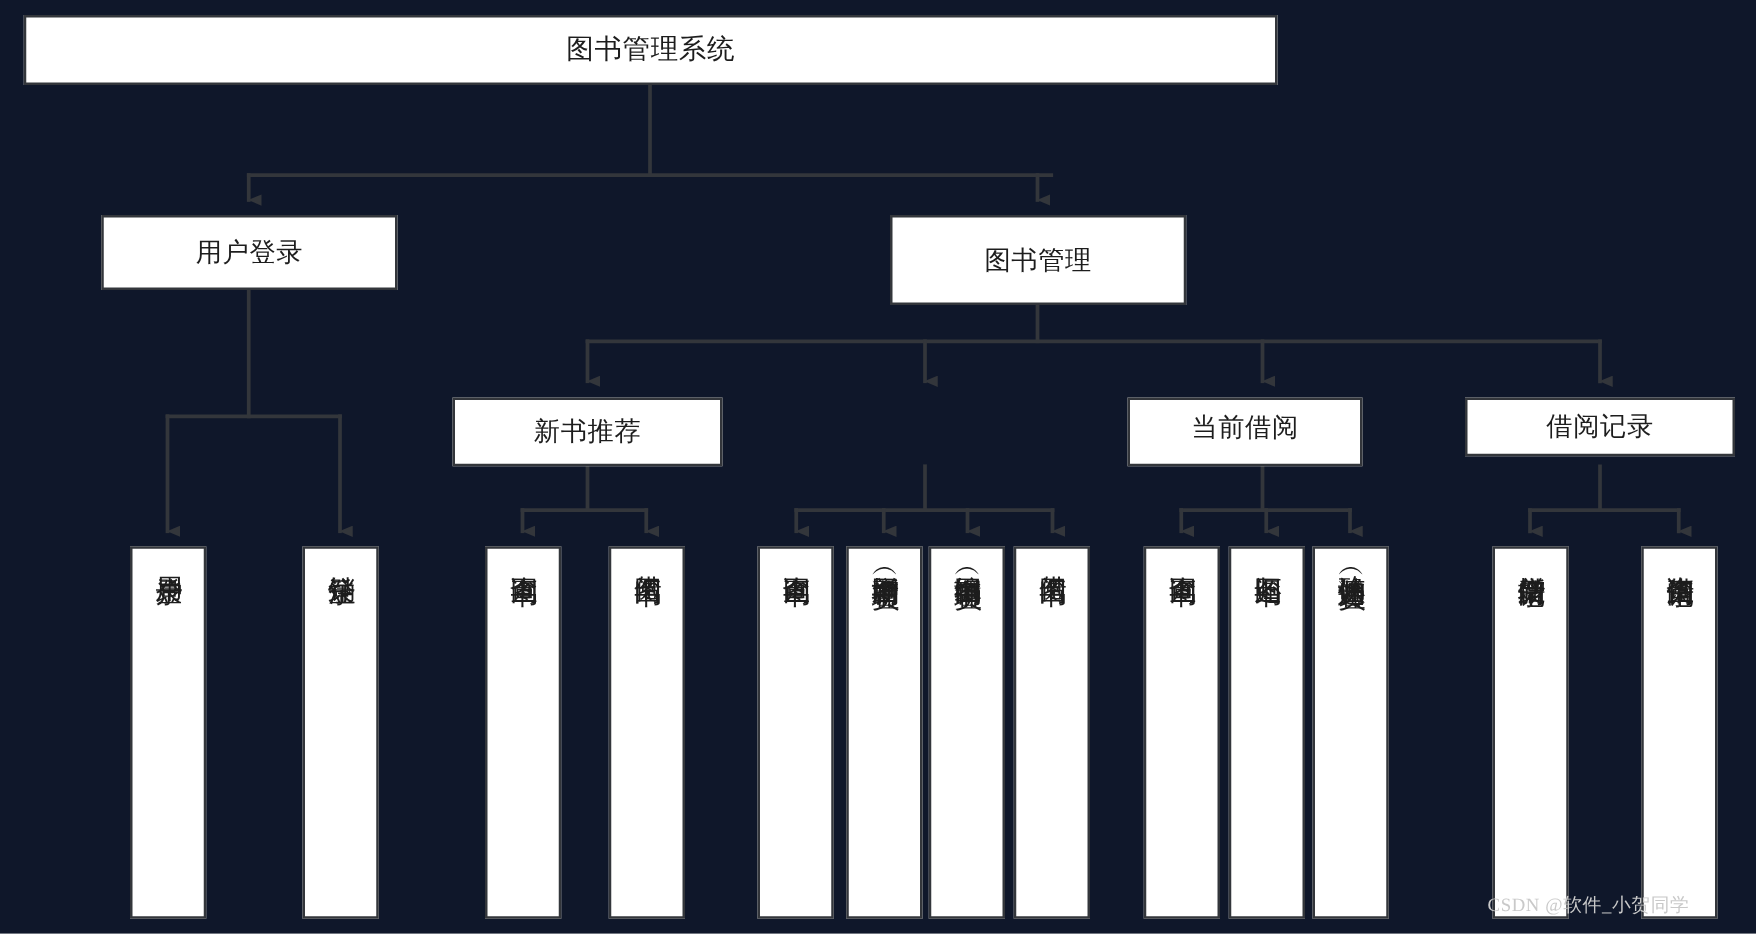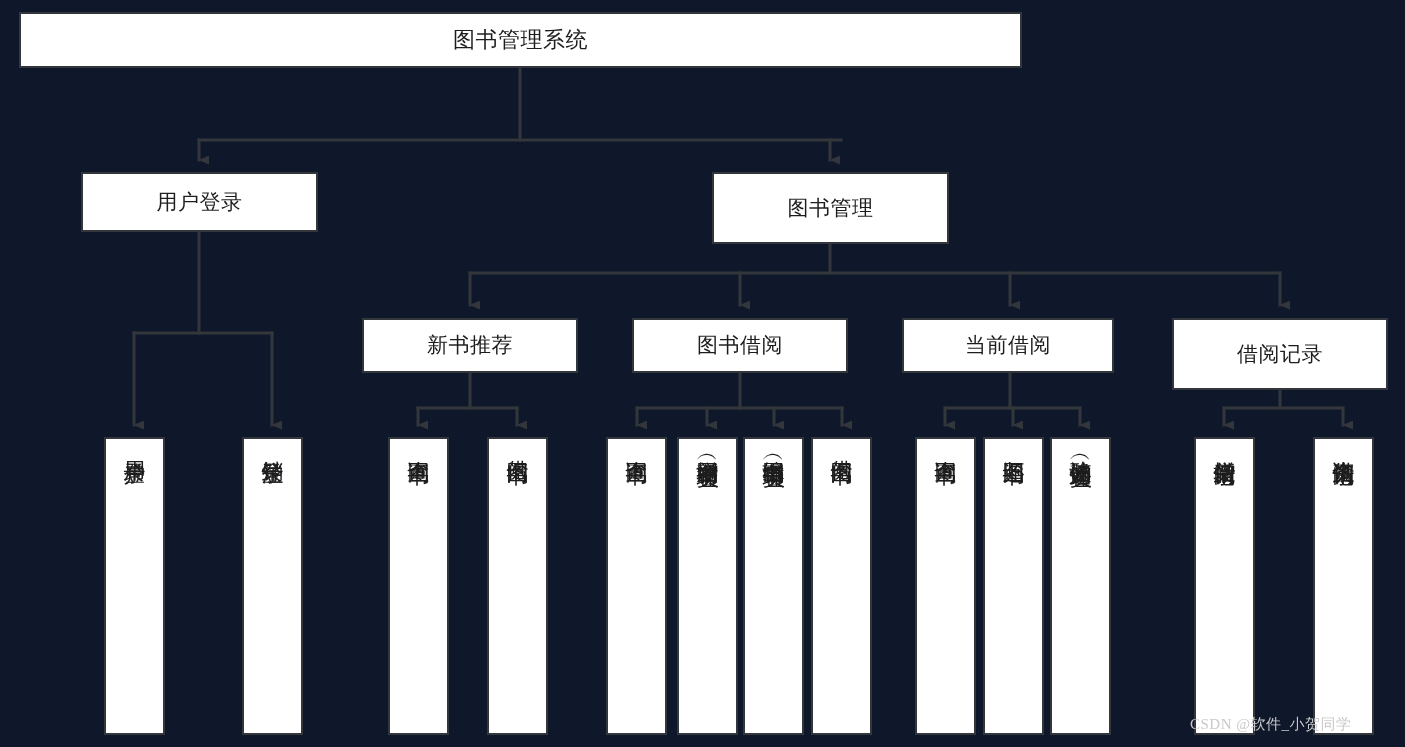--- a/index.html
+++ b/index.html
@@ -134,29 +134,26 @@
   </div>
 
   <div class="node horiz" style="left:712px; top:172px; width:237px; height:72px;">
     <span class="lbl">图书管理</span>
   </div>
 
   <div class="node horiz" style="left:362px; top:318px; width:216px; height:55px;">
     <span class="lbl">新书推荐</span>
   </div>
 
-  <div class="node horiz" style="left:632px; top:318px; width:216px; height:55px;">
-    <span class="lbl">图书借阅</span>
-  </div>
-
-  <div class="node horiz" style="left:902px; top:318px; width:212px; height:55px;">
+
+  <div class="node horiz" style="left:902px; top:318px; width:188px; height:55px;font-family:Liberation Mono, monospace;">
     <span class="lbl">当前借阅</span>
   </div>
 
-  <div class="node horiz" style="left:1172px; top:318px; width:216px; height:72px;">
+  <div class="node horiz" style="left:1172px; top:318px; width:216px; height:47px;">
     <span class="lbl">借阅记录</span>
   </div>
 
   <div class="node vert" style="left:104px; top:437px; width:61px; height:298px;">
     <span class="lbl">用户登录</span>
   </div>
   <div class="node vert" style="left:242px; top:437px; width:61px; height:298px;">
     <span class="lbl">注销登录</span>
   </div>
 

